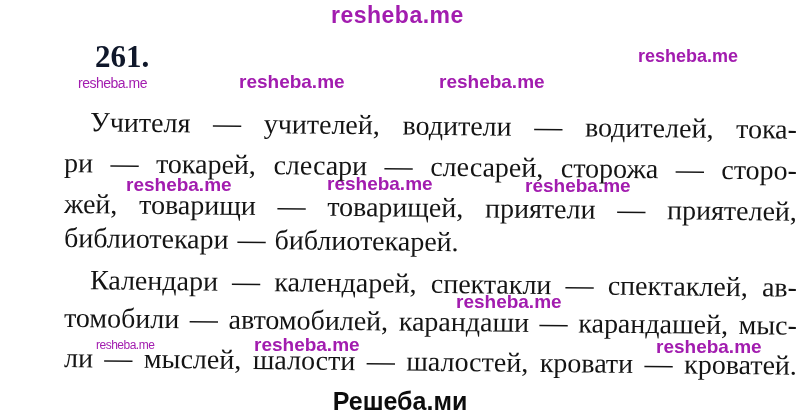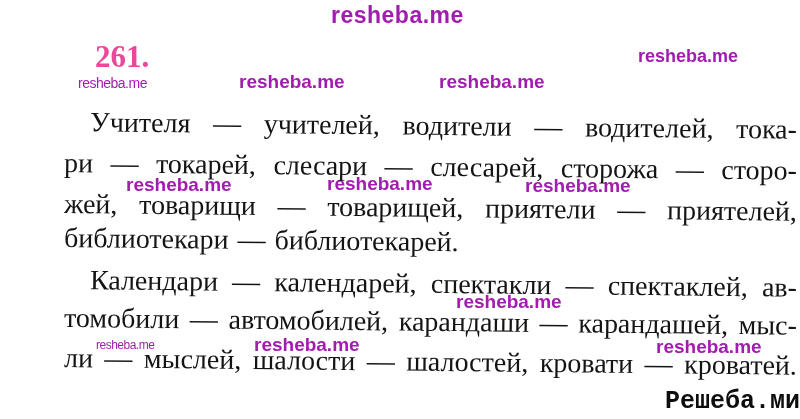--- a/index.html
+++ b/index.html
@@ -44,21 +44,21 @@
   .wm-bottom-left-t { left: 96px;  top: 339px; font-size: 12px; }
   .wm-bottom-right  { left: 656px; top: 337px; font-size: 19px; }
 
   
   .exercise-number {
     position: absolute;
     left: 95px; top: 41px;
     font-family: "Liberation Serif", serif;
     font-weight: bold;
     font-size: 31px;
-    color: #ec4899;
+    color: #0f172a;
     line-height: 1;
   }
 
   
   .text-line {
     position: absolute;
     left: 64px;
     width: 733px;
     font-size: 28px;
     line-height: 36px;
@@ -77,22 +77,22 @@
   .l4 { top: 220px; }
   .l5 { top: 262px; }
   .l6 { top: 300px; }
   .l7 { top: 340px; }
 
   
   .footer-brand {
     position: absolute;
     left: 0; top: 389px;
     width: 800px;
-    text-align: right;
-    font-family: Liberation Mono, monospace;
+    text-align: center;
+    font-family: Liberation Sans, sans-serif;
     font-weight: bold;
     font-size: 25px;
     color: #0d0d0d;
     line-height: 1;
   }
 </style>
 </head>
 <body>
 
 <div class="page">

